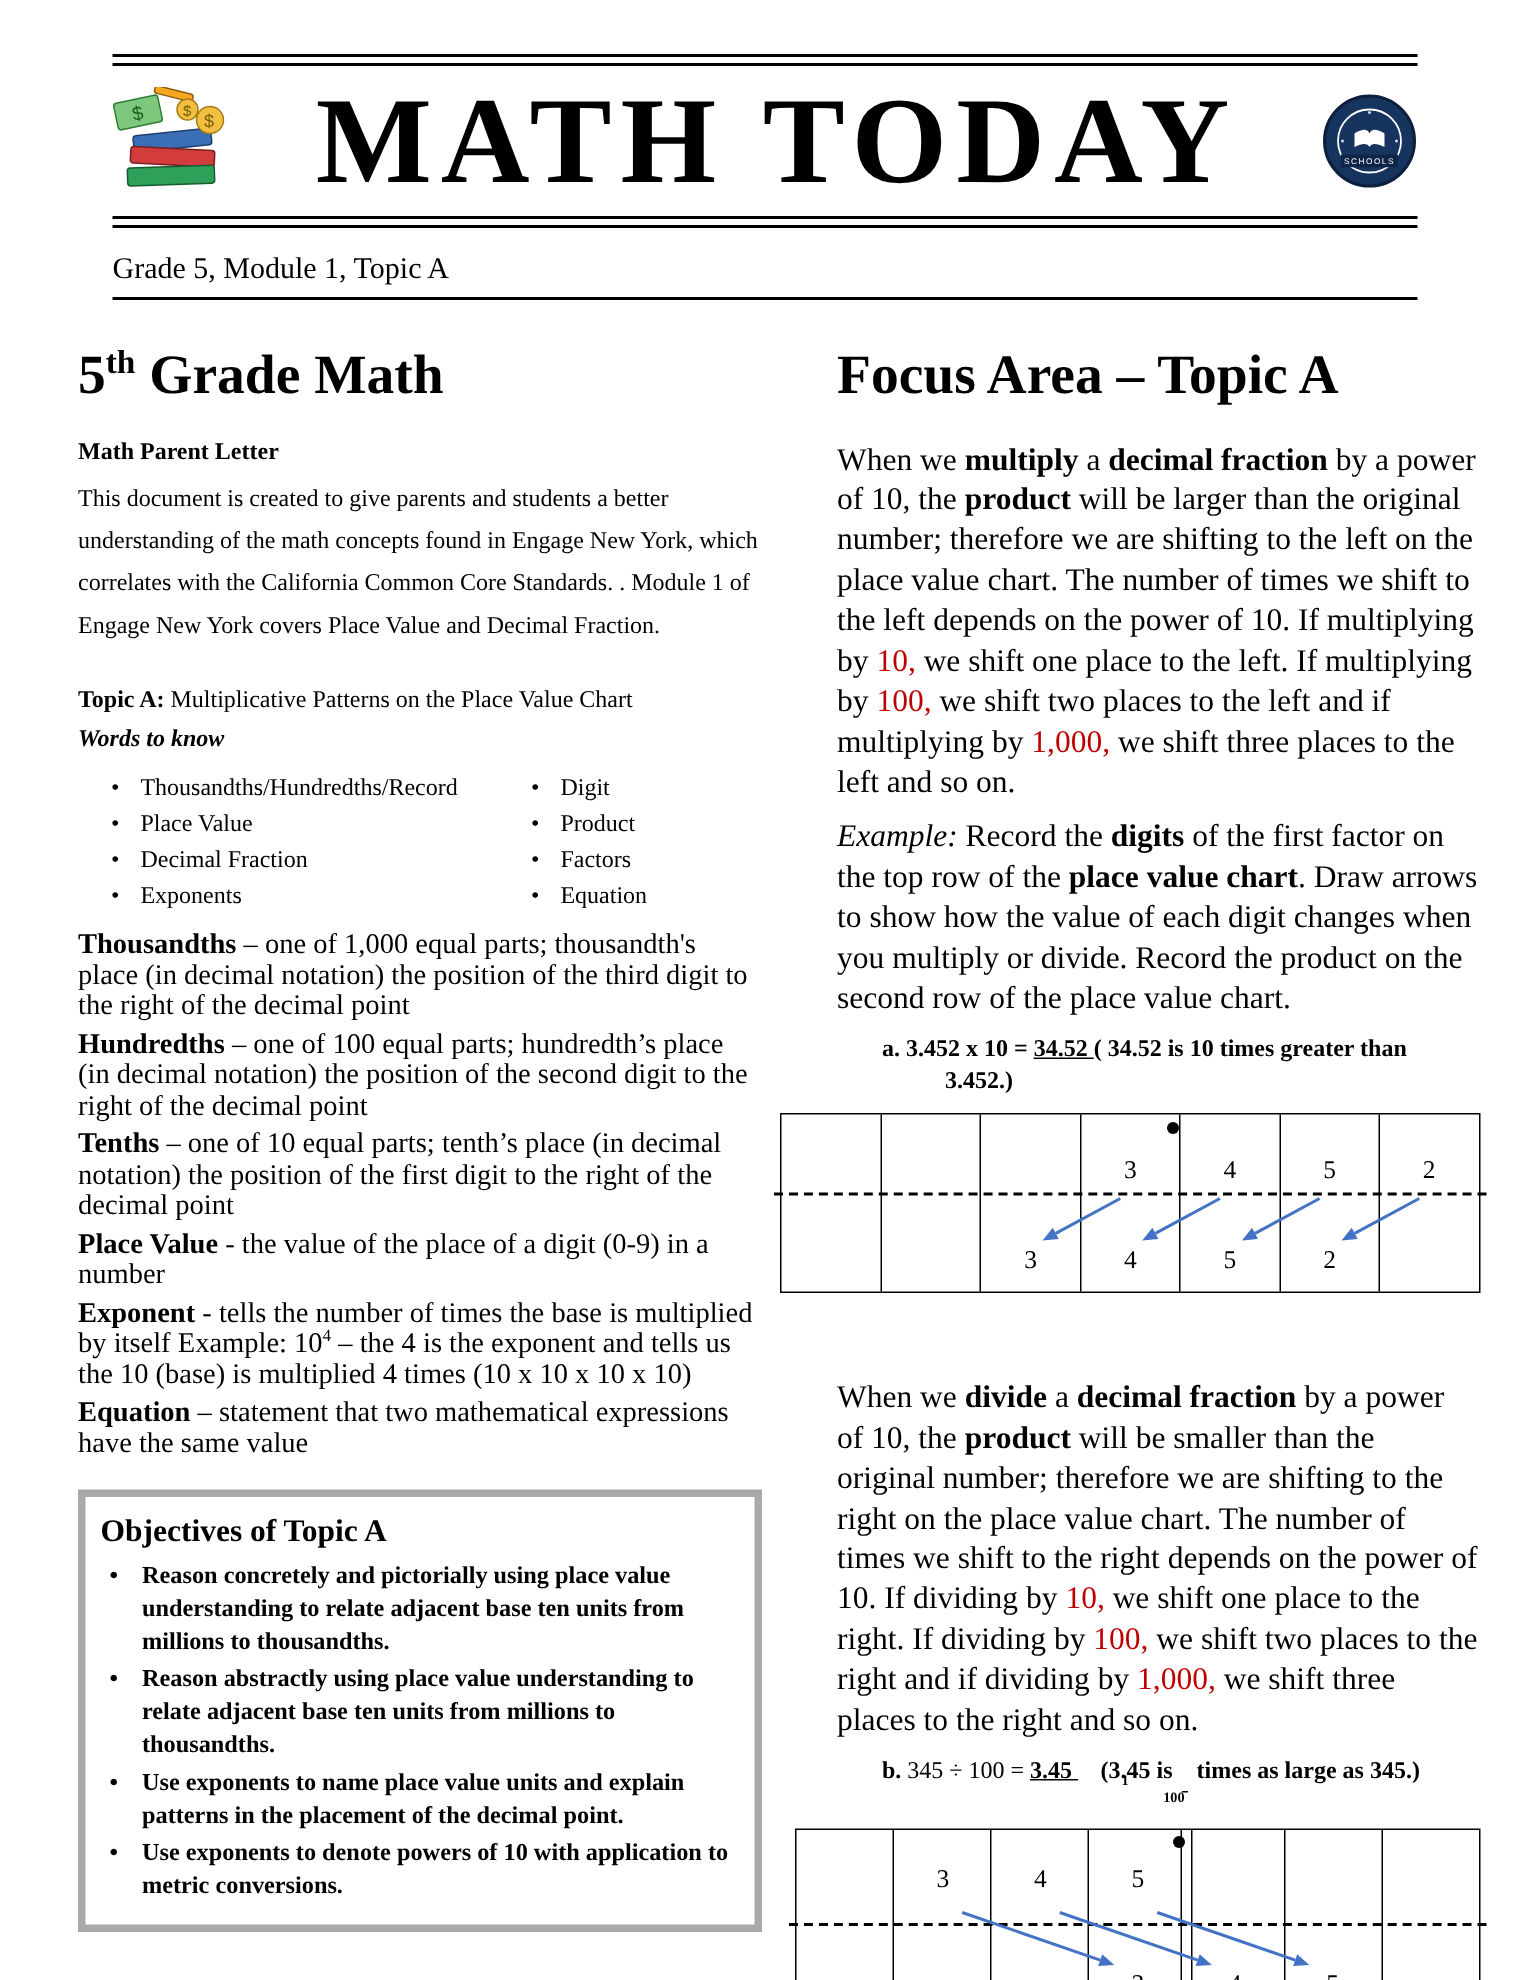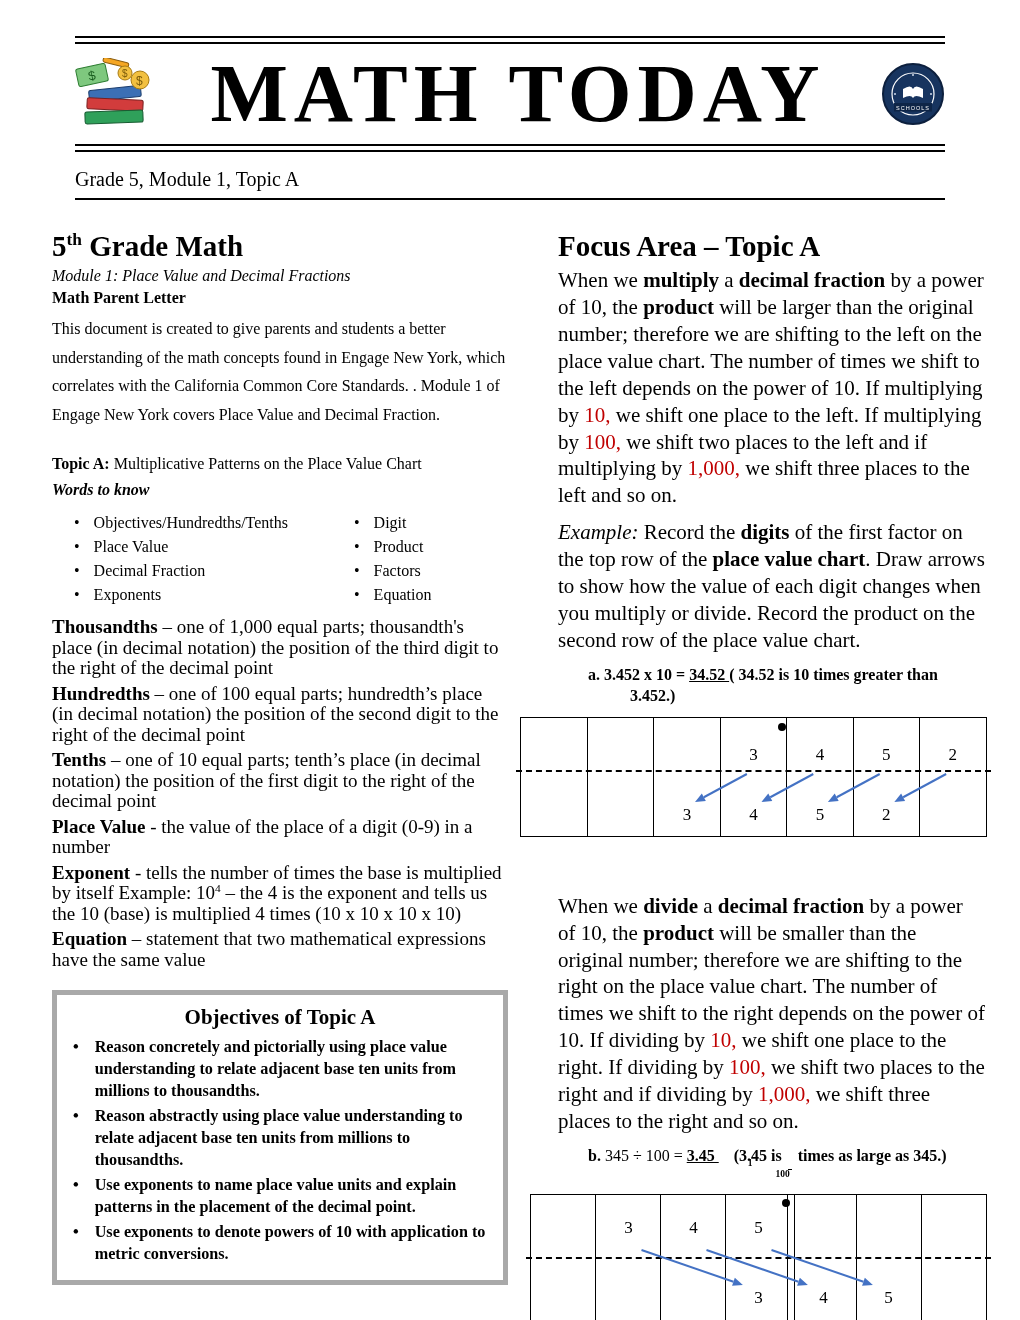--- a/index.html
+++ b/index.html
@@ -15,38 +15,38 @@
   .mast-title{flex:1;text-align:center;font-size:82px;font-weight:bold;letter-spacing:6px;
               line-height:1;white-space:nowrap;}
   .grade-line{margin:16px 75px 0;font-size:20px;}
   .rule-single{margin:7px 75px 0;border-top:2px solid #000;}
 
   
   .columns{display:flex;padding:30px 35px 0 52px;gap:50px;align-items:flex-start;}
   .col-left{flex:0 0 456px;width:456px;}
   .col-right{flex:0 0 427px;width:427px;}
 
-  .big-head{font-size:29px;margin:0 0 4px;line-height:1.15;font-weight:bold;font-family:Liberation Serif, serif;}
+  .big-head{font-size:37px;margin:0 0 20px;line-height:1.15;font-weight:bold;font-family:Liberation Serif, serif;}
   sup{font-size:60%;line-height:0;}
   .italic-sub{font-style:italic;font-size:16px;margin:0 0 4px;}
   .bold-label{font-weight:bold;font-size:16px;margin:0 0 8px;}
   .intro{font-size:16px;line-height:1.78;margin:0 0 26px;}
   .topic-line{font-size:16px;margin:0 0 8px;}
   .words-label{font-weight:bold;font-style:italic;font-size:16px;margin:0 0 12px;}
   .words-grid{display:flex;margin:0 0 10px;}
   .words-col{list-style:none;margin:0;padding:0;}
   .words-col.c1{width:302px;padding-left:22px;box-sizing:border-box;}
   .words-col.c2{flex:1;}
   .words-col li{display:flex;line-height:24px;font-size:16px;}
   .bullet{margin-right:14px;}
 
   .def{font-size:19px;line-height:20.5px;margin:0 0 5px;}
 
   .objectives-box{margin-top:20px;border:5px solid #A9A9A9;padding:8px 10px 12px;}
-  .obj-title{text-align:center;font-weight:bold;font-size:21px;margin:2px 0 6px;}
+  .obj-title{font-weight:bold;font-size:21px;margin:2px 0 6px;}
   .obj-list{list-style:none;margin:0;padding:0;}
   .obj-list li{display:flex;font-weight:bold;font-size:16.2px;line-height:22px;margin:3px 0;}
   .obj-list .bullet{margin:0 16px 0 6px;}
 
   .body-para{font-size:21px;line-height:1.28;margin:0 0 10px;}
   .eq-line{font-size:16px;margin:0 0 4px;padding-left:72px;text-indent:-42px;line-height:1.35;}
 
   .frac{display:inline-flex;flex-direction:column;align-items:center;font-size:9.5px;
         line-height:1.05;vertical-align:-5px;margin:0 2px;}
   .frac .num{border-bottom:1px solid #000;padding:0 2px;}
@@ -104,32 +104,31 @@
     </div>
     <div class="rule-double"></div>
     <div class="grade-line">Grade 5, Module 1, Topic A</div>
     <div class="rule-single"></div>
   </header>
 
   <main class="columns">
 
     <section class="col-left">
       <h2 class="big-head"><span style="font-weight: bold;">5</span><sup style="font-weight: bold;">th</sup><span style="font-weight: bold;"> Grade Math</span></h2>
-      <p class="italic-sub">Module 1: Place Value and Decimal Fractions</p>
       <p class="bold-label">Math Parent Letter</p>
       <p class="intro">This document is created to give parents and students a better understanding of the math concepts found in Engage New York, which correlates with the California Common Core Standards. .  Module 1 of Engage New York covers Place Value and Decimal Fraction.</p>
 
       <p class="topic-line"><span style="font-weight: bold;">Topic A:</span><span>   Multiplicative Patterns on the Place Value Chart</span></p>
       <p class="words-label">Words to know</p>
 
       <div class="words-grid">
         <ul class="words-col c1">
           <li>
               <span class="bullet">•</span>
-              <span>Objectives/Hundredths/Tenths</span>
+              <span>Thousandths/Hundredths/Record</span>
             </li>
           <li>
               <span class="bullet">•</span>
               <span>Place Value</span>
             </li>
           <li>
               <span class="bullet">•</span>
               <span>Decimal Fraction</span>
             </li>
           <li>

